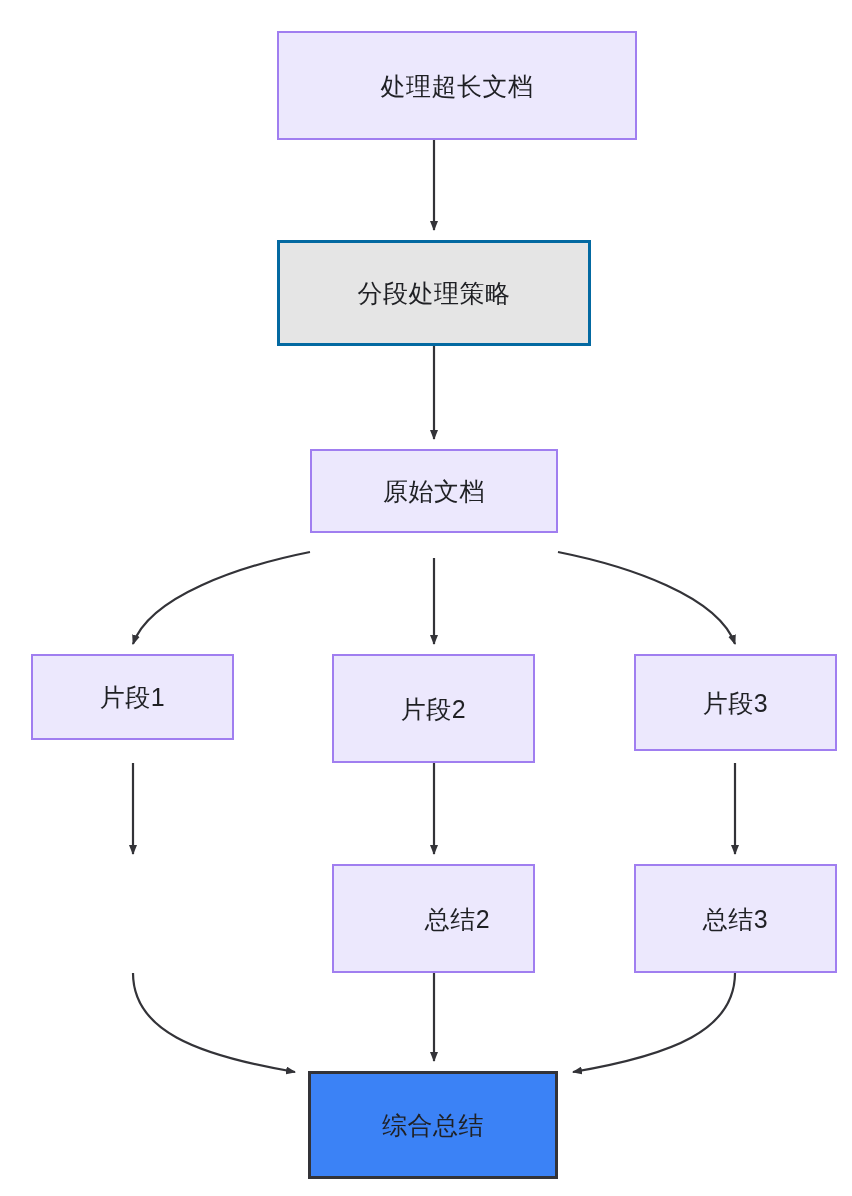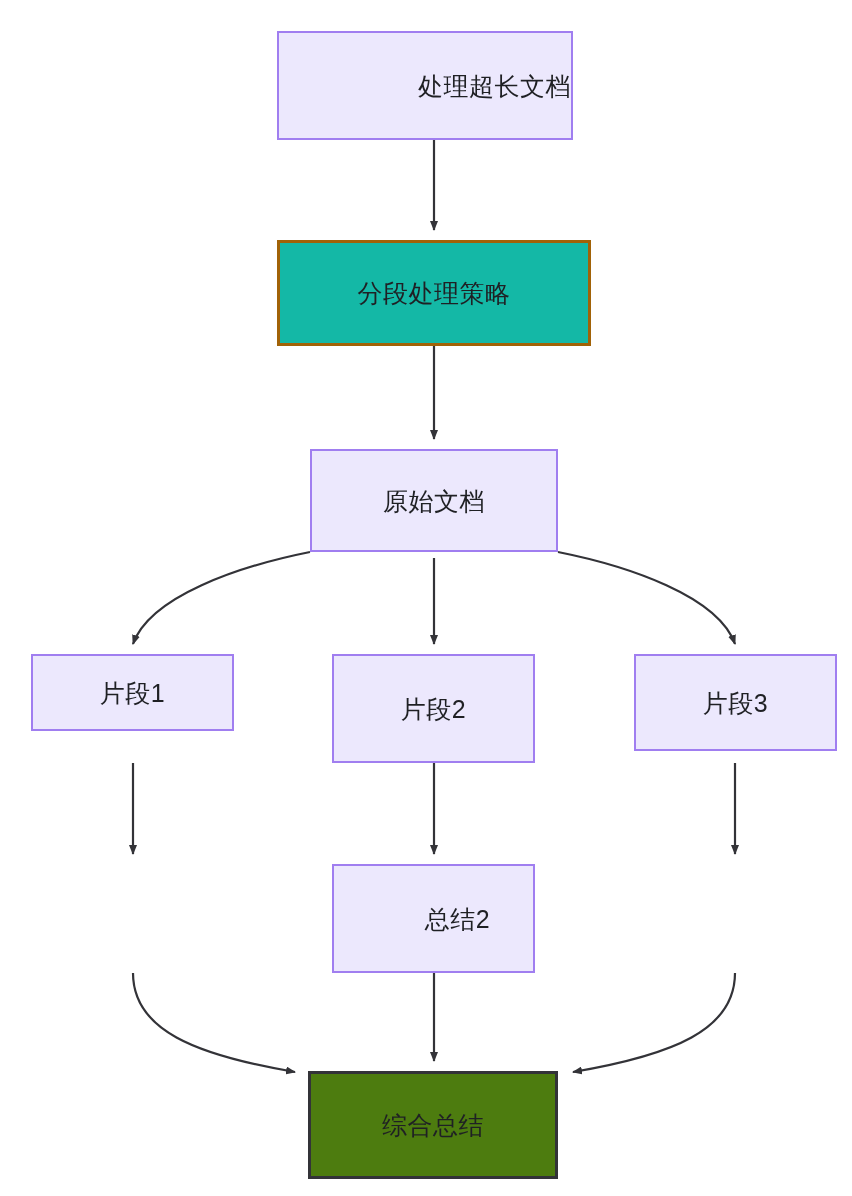--- a/index.html
+++ b/index.html
@@ -43,25 +43,25 @@
     white-space: nowrap;
     color: #1f2024;
     font-size: 25px;
     letter-spacing: 0.5px;
   }
   .node-default {
     background: #ece8fd;
     border: 2px solid #a07ef0;
   }
   .node-highlight {
-    background: #14b8a6;
-    border: 3px solid #a16207;
+    background: #e5e5e5;
+    border: 3px solid #0369a1;
   }
   .node-result {
-    background: #4d7c0f;
+    background: #3b82f6;
     border: 3px solid #333338;
   }
 </style>
 </head>
 <body>
 
 <div id="diagram-canvas">
 
   <svg class="edge-layer" width="852" height="1196" viewBox="0 0 852 1196" xmlns="http://www.w3.org/2000/svg">
     <defs>
@@ -86,47 +86,50 @@
 
     <path d="M 735 763 L 735 854" stroke="#333338" stroke-width="2.2" fill="none" marker-end="url(#arrowhead)"></path>
 
     <path d="M 133 973 C 133 1030, 195 1055, 295 1072" stroke="#333338" stroke-width="2.2" fill="none" marker-end="url(#arrowhead)"></path>
 
     <path d="M 434 973 L 434 1061" stroke="#333338" stroke-width="2.2" fill="none" marker-end="url(#arrowhead)"></path>
 
     <path d="M 735 973 C 735 1030, 673 1055, 573 1072" stroke="#333338" stroke-width="2.2" fill="none" marker-end="url(#arrowhead)"></path>
   </svg>
 
-  <div class="flow-node node-default" style="left:277px; top:31px; width:296px; height:109px;justify-content:flex-end;">
+  <div class="flow-node node-default" style="left:277px; top:31px; width:360px; height:109px;">
     <span class="node-label">处理超长文档</span>
   </div>
 
   <div class="flow-node node-highlight" style="left:277px; top:240px; width:314px; height:106px;">
     <span class="node-label">分段处理策略</span>
   </div>
 
-  <div class="flow-node node-default" style="left:310px; top:449px; width:248px; height:103px;">
+  <div class="flow-node node-default" style="left:310px; top:449px; width:248px; height:84px;">
     <span class="node-label">原始文档</span>
   </div>
 
-  <div class="flow-node node-default" style="left:31px; top:654px; width:203px; height:77px;">
+  <div class="flow-node node-default" style="left:31px; top:654px; width:203px; height:86px;">
     <span class="node-label">片段1</span>
   </div>
 
   <div class="flow-node node-default" style="left:332px; top:654px; width:203px; height:109px;justify-content:center;">
     <span class="node-label">片段2</span>
   </div>
 
   <div class="flow-node node-default" style="left:634px; top:654px; width:203px; height:97px;">
     <span class="node-label">片段3</span>
   </div>
 
 
   <div class="flow-node node-default" style="left:332px; top:864px; width:203px; height:109px;padding-left:48px;">
     <span class="node-label">总结2</span>
   </div>
 
+  <div class="flow-node node-default" style="left:634px; top:864px; width:203px; height:109px;">
+    <span class="node-label">总结3</span>
+  </div>
 
   <div class="flow-node node-result" style="left:308px; top:1071px; width:250px; height:108px;">
     <span class="node-label">综合总结</span>
   </div>
 
 </div>
 
 </body></html>

